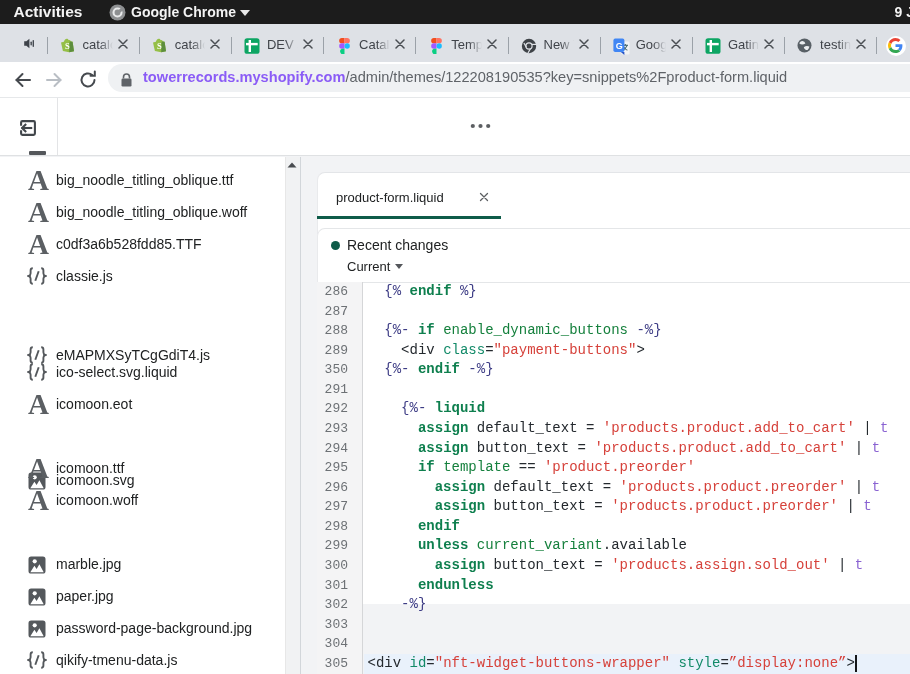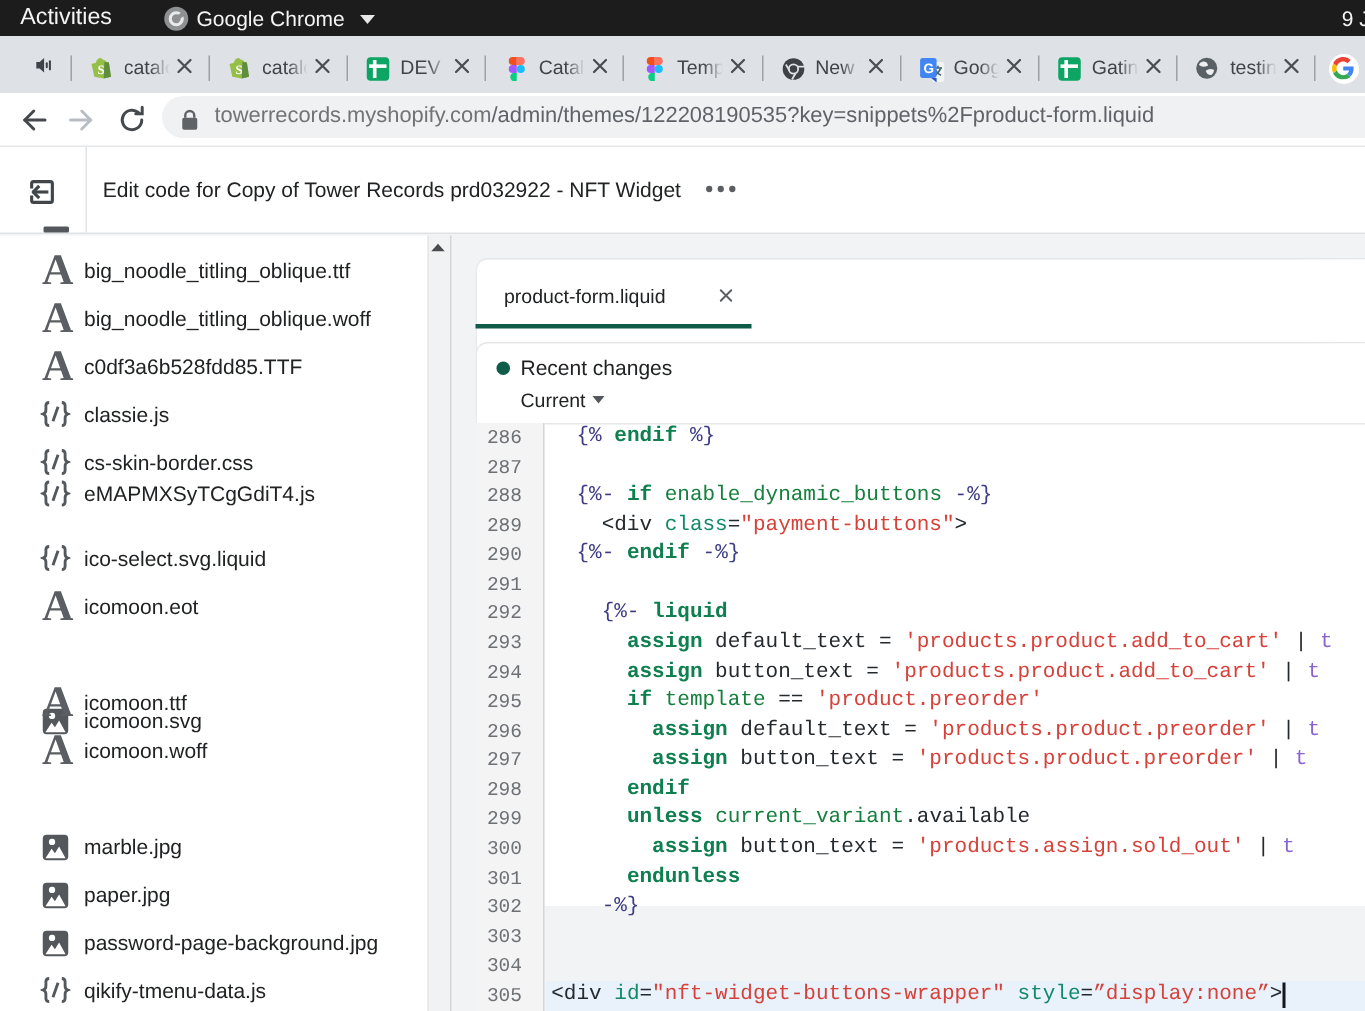--- a/index.html
+++ b/index.html
@@ -1,34 +1,34 @@
 <!DOCTYPE html>
 <html><head>
 <meta charset="utf-8">
 <style>
 * { margin:0; padding:0; box-sizing:border-box; }
 html,body { width:910px; height:674px; overflow:hidden; }
 body { position:relative; background:#f2f3f5; font-family:"Liberation Sans", sans-serif; }
 .abs { position:absolute; }
 
-#topbar { left:0; top:0; width:910px; height:24px; background:#1c1c1c; color:#f4f4f4; }
+#topbar { left:0; top:0; width:910px; height:24px; background:#1c1c1c; color:#f4f4f4;font-weight:bold; }
 #topbar .t { position:absolute; top:3.5px; font-size:14px; color:#f4f4f4; white-space:nowrap; }
 
 #tabstrip { left:0; top:24px; width:910px; height:38px; background:#dee1e6; }
 .tabsep { position:absolute; top:13px; width:1px; height:17px; background:#9ba1a8; }
 .tabtxt { position:absolute; top:13px; height:15px; font-size:13px; color:#40444a; white-space:nowrap; overflow:hidden;
   -webkit-mask-image:linear-gradient(90deg,#000 calc(100% - 13px),transparent); }
 .tabx { position:absolute; top:15px; width:10px; height:10px; }
 .tabx svg { display:block; }
 .fav { position:absolute; top:13.5px; width:15px; height:15px; }
 
 #toolbar { left:0; top:62px; width:910px; height:36px; background:#fff; border-bottom:1px solid #e6e8ea; }
 #omnibox { position:absolute; left:108px; top:2px; width:820px; height:28px; border-radius:14px; background:#eff1f3; }
 #urltext { position:absolute; left:143px; top:7px; font-size:14.6px; color:#5f6368; white-space:nowrap; }
-#urltext b { font-weight:normal; color:#737373; }
+#urltext b { font-weight:bold; color:#8b5cf6; }
 
 #shheader { left:0; top:98px; width:910px; height:58px; background:#fff; border-bottom:1px solid #dfe1e3; }
 #shtitle { position:absolute; left:68.5px; top:20px; font-size:14px; color:#202223; }
 #hdash { position:absolute; left:28.5px; top:53px; width:17px; height:4px; background:#54575b; border-radius:1px; }
 #hdivider { position:absolute; left:57px; top:0; width:1px; height:57px; background:#e3e4e6; }
 
 #sidebar { left:0; top:157px; width:285px; height:517px; background:#fff; }
 .row { position:absolute; left:0; width:285px; height:32px; }
 .row .lbl { position:absolute; left:56px; top:8px; font-size:14px; color:#202223; white-space:nowrap; }
 .row .ic { position:absolute; left:28px; top:6px; width:18px; height:18px; color:#5b5f63; }
@@ -235,21 +235,20 @@
   <div id="urltext"><b>towerrecords.myshopify.com</b>/admin/themes/122208190535?key=snippets%2Fproduct-form.liquid</div>
 </div>
 
 <div id="shheader" class="abs">
   <svg class="abs" style="left:20px;top:22px;" width="16" height="16" viewBox="0 0 16 16" fill="none" stroke="#41464b" stroke-width="2.1" stroke-linecap="square" stroke-linejoin="miter">
     <path d="M1.1 4.6 V2.4 Q1.1 1.1 2.4 1.1 H13.6 Q14.9 1.1 14.9 2.4 V13.6 Q14.9 14.9 13.6 14.9 H2.4 Q1.1 14.9 1.1 13.6 V11.4"></path>
     <path d="M11.2 8 H2.6"></path>
     <path d="M5.4 4.7 L2.1 8 L5.4 11.3" stroke-linejoin="round"></path>
   </svg>
   <div id="hdivider"></div>
-  <div id="shtitle">Edit code for Copy of Tower Records prd032922 - NFT Widget</div>
   <svg class="abs" style="left:470px;top:24.5px;" width="21" height="6" viewBox="0 0 21 6">
       <circle cx="2.8" cy="3" r="2.1" fill="#5c5f62"></circle>
       <circle cx="10.5" cy="3" r="2.1" fill="#5c5f62"></circle>
       <circle cx="18.2" cy="3" r="2.1" fill="#5c5f62"></circle>
     </svg>
   <div id="hdash"></div>
 </div>
 
 <div id="sidebar" class="abs">
     <div class="row" style="top:7px;">
@@ -265,29 +264,21 @@
       <div class="lbl">c0df3a6b528fdd85.TTF</div>
     </div>
     <div class="row" style="top:103px;">
       <div class="ic"><svg width="20" height="18" viewBox="0 0 20 18" fill="none" stroke="#54585c" stroke-width="1.9" style="margin-top:1px;margin-left:-1px;">
           <path d="M5.8 1.3 Q3.6 1.3 3.6 3.5 V6.3 Q3.6 8.4 1.7 9 Q3.6 9.6 3.6 11.7 V14.5 Q3.6 16.7 5.8 16.7"></path>
           <path d="M14.2 1.3 Q16.4 1.3 16.4 3.5 V6.3 Q16.4 8.4 18.3 9 Q16.4 9.6 16.4 11.7 V14.5 Q16.4 16.7 14.2 16.7"></path>
           <path d="M11.7 4.2 L8.3 13.8"></path>
         </svg></div>
       <div class="lbl">classie.js</div>
     </div>
-    <div class="row" style="top:135px;">
-      <div class="ic"><svg width="20" height="18" viewBox="0 0 20 18" fill="none" stroke="#54585c" stroke-width="1.9" style="margin-top:1px;margin-left:-1px;">
-          <path d="M5.8 1.3 Q3.6 1.3 3.6 3.5 V6.3 Q3.6 8.4 1.7 9 Q3.6 9.6 3.6 11.7 V14.5 Q3.6 16.7 5.8 16.7"></path>
-          <path d="M14.2 1.3 Q16.4 1.3 16.4 3.5 V6.3 Q16.4 8.4 18.3 9 Q16.4 9.6 16.4 11.7 V14.5 Q16.4 16.7 14.2 16.7"></path>
-          <path d="M11.7 4.2 L8.3 13.8"></path>
-        </svg></div>
-      <div class="lbl">cs-skin-border.css</div>
-    </div>
-    <div class="row" style="top:156px;">
+    <div class="row" style="top:182px;">
       <div class="ic"><svg width="20" height="18" viewBox="0 0 20 18" fill="none" stroke="#54585c" stroke-width="1.9" style="margin-top:1px;margin-left:-1px;">
           <path d="M5.8 1.3 Q3.6 1.3 3.6 3.5 V6.3 Q3.6 8.4 1.7 9 Q3.6 9.6 3.6 11.7 V14.5 Q3.6 16.7 5.8 16.7"></path>
           <path d="M14.2 1.3 Q16.4 1.3 16.4 3.5 V6.3 Q16.4 8.4 18.3 9 Q16.4 9.6 16.4 11.7 V14.5 Q16.4 16.7 14.2 16.7"></path>
           <path d="M11.7 4.2 L8.3 13.8"></path>
         </svg></div>
       <div class="lbl">eMAPMXSyTCgGdiT4.js</div>
     </div>
     <div class="row" style="top:199px;">
       <div class="ic"><svg width="20" height="18" viewBox="0 0 20 18" fill="none" stroke="#54585c" stroke-width="1.9" style="margin-top:1px;margin-left:-1px;">
           <path d="M5.8 1.3 Q3.6 1.3 3.6 3.5 V6.3 Q3.6 8.4 1.7 9 Q3.6 9.6 3.6 11.7 V14.5 Q3.6 16.7 5.8 16.7"></path>
@@ -370,21 +361,21 @@
   <div id="curcaret"></div>
   <div id="edsep"></div>
 </div>
 
 <div id="gutter" class="abs"></div>
 <div id="activeline" class="abs"></div>
 <div id="lnums" class="abs">286
 287
 288
 289
-290
+350
 291
 292
 293
 294
 295
 296
 297
 298
 299
 300

